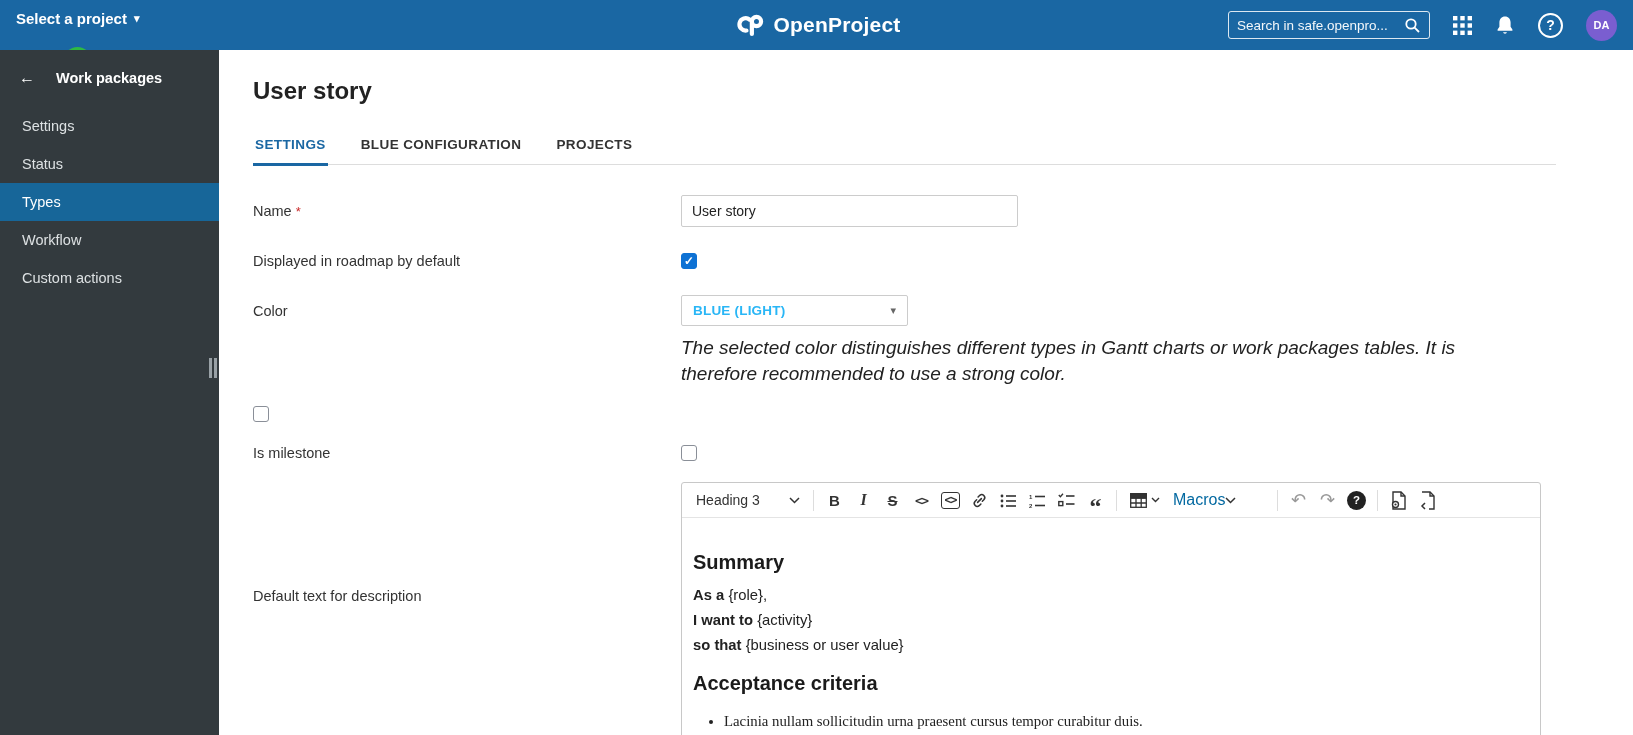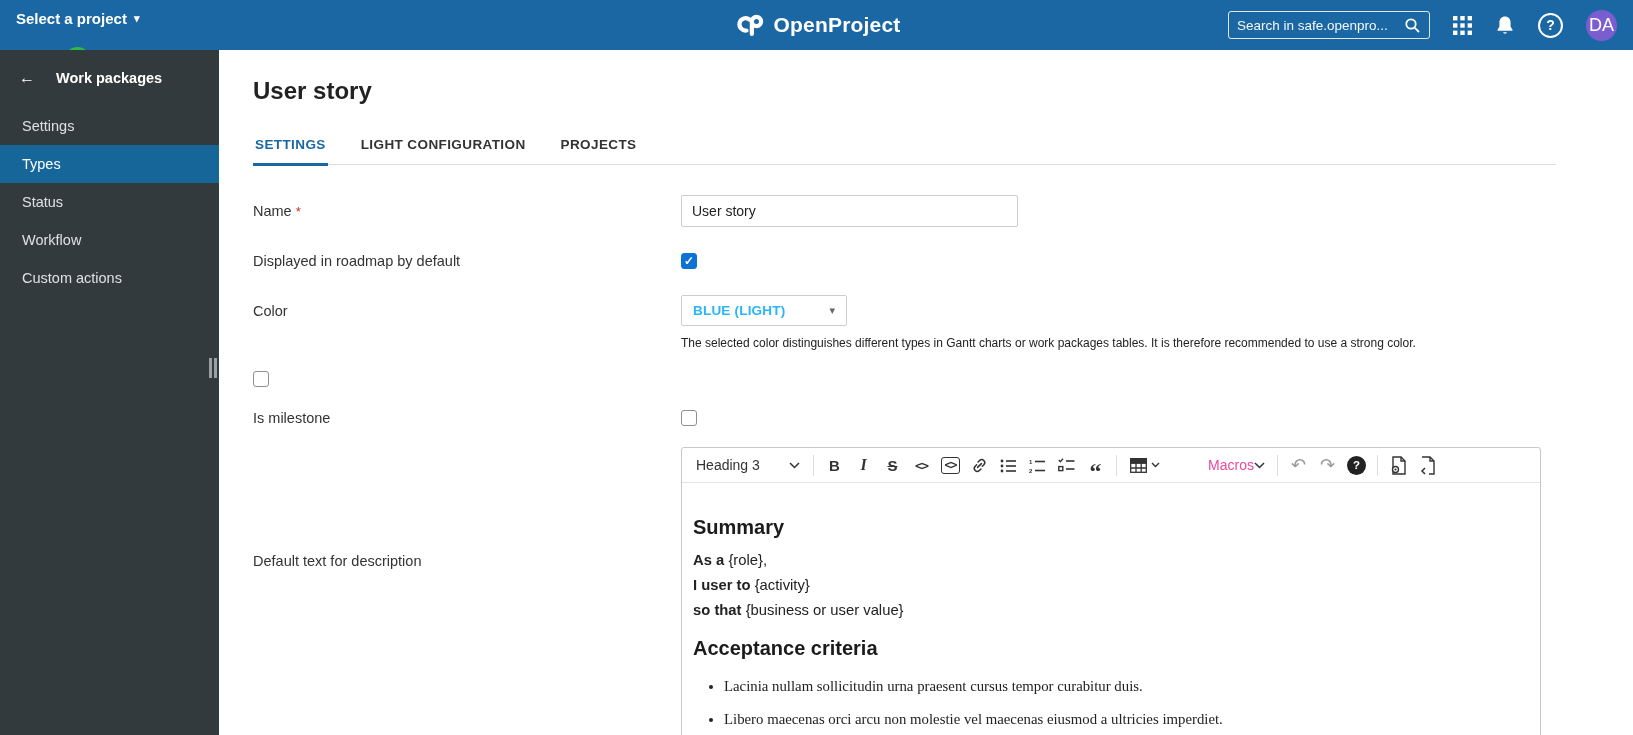--- a/index.html
+++ b/index.html
@@ -25,22 +25,22 @@
   .tb-right { margin-left:auto; display:flex; align-items:center; gap:23px; }
   .search-box { display:flex; align-items:center; width:202px; height:28px;
     border:1px solid rgba(255,255,255,.85); border-radius:3px; padding:0 8px; }
   .search-box input { flex:1; background:transparent; border:none; outline:none;
     color:#fff; font-size:13.5px; font-family:Liberation Sans, sans-serif; min-width:0; }
   .search-box input::placeholder { color:#fff; opacity:.95; }
   .icon-btn { cursor:pointer; display:flex; align-items:center; justify-content:center; }
   .help-circle { width:25px; height:25px; border:2px solid #fff; border-radius:50%;
     font-size:14px; font-weight:700; display:flex; align-items:center; justify-content:center; }
   .avatar { width:31px; height:31px; border-radius:50%; background:#7a5ed0;
-    display:flex; align-items:center; justify-content:center; font-size:18px;
-    font-weight:400; cursor:pointer; }
+    display:flex; align-items:center; justify-content:center; font-size:11px;
+    font-weight:700; cursor:pointer; }
 
   
   .layout { display:flex; height:685px; }
   .sidebar { width:219px; background:#333a3e; color:#dde1e3; position:relative;
     flex-shrink:0; }
   .sb-header { display:flex; align-items:center; gap:21px; padding:19px 0 20px 19px;
     color:#fff; font-size:14.5px; font-weight:700; }
   .sb-back { font-size:16px; cursor:pointer; color:#fff; }
   .sb-item { height:38px; display:flex; align-items:center; padding-left:22px;
     font-size:14.5px; cursor:pointer; }
@@ -61,26 +61,26 @@
   .form-row { display:grid; grid-template-columns:428px 1fr; align-items:center; }
   .form-label { font-size:14.5px; color:#333; }
   .req { color:#c92a2a; margin-left:4px; font-size:13px; }
   .text-input { width:337px; height:32px; border:1px solid #ccc; border-radius:2px;
     padding:0 10px; font-size:14px; color:#222; font-family:inherit; outline:none; }
   .checkbox { width:16px; height:16px; border:1px solid #8a8f98; border-radius:3px;
     background:#fff; cursor:pointer; display:flex; align-items:center;
     justify-content:center; }
   .checkbox.checked { background:#0e72d4; border-color:#0e72d4; color:#fff;
     font-size:12px; font-weight:700; }
-  .select-box { width:166px; height:31px; border:1px solid #ccc; border-radius:2px;
+  .select-box { width:227px; height:31px; border:1px solid #ccc; border-radius:2px;
     display:flex; align-items:center; justify-content:space-between; padding:0 11px;
     cursor:pointer; background:#fff; }
   .color-value { color:#29b6f6; font-weight:700; font-size:13.5px; letter-spacing:.2px; }
   .select-caret { color:#666; font-size:11px; }
-  .help-text { grid-column:2; font-size:12px; color:#222;
+  .help-text { grid-column:2; font-style:italic; font-size:19px; color:#222;
     margin-top:9px; width:836px; line-height:1.35; }
 
   .mb-name { margin-bottom:26px; }
   .mb-roadmap { margin-bottom:26px; }
   .mb-color { margin-bottom:20px; align-items:start; }
   .mb-activated { margin-bottom:23px; }
   .mb-milestone { margin-bottom:21px; }
   .row-editor { align-items:start; }
   .desc-label { margin-top:106px; }
 
@@ -103,22 +103,22 @@
   .t-codeblock span { border:1.4px solid #333; border-radius:3px; padding:0px 3px 1px;
     font-family:"DejaVu Sans Mono", monospace; font-size:11.5px; font-weight:700;
     letter-spacing:-1px; }
   .t-quote { font-family:"Liberation Serif", serif; font-size:24px; font-weight:700;
     padding-top:12px; }
   .t-undo, .t-redo { font-size:18px; color:#999; }
   .t-help { }
   .help-dark { width:19px; height:19px; border-radius:50%; background:#222; color:#fff;
     font-size:11.5px; font-weight:700; display:flex; align-items:center;
     justify-content:center; }
-  .macros { display:flex; align-items:center; justify-content:flex-end;
-    width:104px; height:34px; padding:0 6px; font-size:14px; color:#ec4899; cursor:pointer; }
+  .macros { display:flex; align-items:center; justify-content:flex-start;
+    width:104px; height:34px; padding:0 6px; font-size:16px; color:#0369a1; cursor:pointer; }
   .tbl-btn { display:flex; align-items:center; gap:4px; }
 
   .ed-content { padding:17px 11px 0 11px; font-size:14.8px; color:#222; }
   .ed-h3 { font-size:20px; font-weight:700; color:#1b1b1b; margin:16px 0 10px; }
   .ed-h3.first { margin-top:16px; }
   .story-line { margin:3px 0; line-height:22px; }
   .story-line b { font-weight:700; }
   .ed-content ul { margin:16px 0 0; padding-left:31px; }
   .ed-content li { margin-bottom:12.5px; line-height:20px;font-family:Liberation Serif, serif; }
 
@@ -195,44 +195,44 @@
 <div class="layout">
 
   <nav class="sidebar">
     <div class="sb-header">
       <span class="sb-back">←</span>
       <span>Work packages</span>
     </div>
     <div class="sb-item">
       <span>Settings</span>
     </div>
+    <div class="sb-item">
+      <span>Status</span>
+    </div>
     <div class="sb-item active">
       <span>Types</span>
-    </div>
-    <div class="sb-item">
-      <span>Status</span>
     </div>
     <div class="sb-item">
       <span>Workflow</span>
     </div>
     <div class="sb-item">
       <span>Custom actions</span>
     </div>
     <div class="sb-resize">
         <i></i>
         <i></i>
       </div>
   </nav>
 
   <main class="content">
     <h1 class="page-title">User story</h1>
 
     <div class="tabs">
       <div class="tab active">SETTINGS</div>
-      <div class="tab">LIGHT CONFIGURATION</div>
+      <div class="tab">BLUE CONFIGURATION</div>
       <div class="tab">PROJECTS</div>
     </div>
 
     <div class="form">
 
       <div class="form-row mb-name">
         <div class="form-label">
           <span>Name</span><span class="req">*</span>
         </div>
         <div>
@@ -375,21 +375,21 @@
                 <path d="M3 1 h8 l4 4 v13 h-5"></path>
                 <path d="M11 1 v4 h4"></path>
                 <path d="M6 12 l-3 3 l3 3" stroke-width="1.5"></path>
               </svg>
             </div>
           </div>
 
           <div class="ed-content">
             <div class="ed-h3 first">Summary</div>
             <p class="story-line"><b>As a</b><span> {role},</span></p>
-            <p class="story-line"><b>I user to</b><span> {activity}</span></p>
+            <p class="story-line"><b>I want to</b><span> {activity}</span></p>
             <p class="story-line"><b>so that</b><span> {business or user value}</span></p>
             <div class="ed-h3">Acceptance criteria</div>
             <ul>
               <li>Lacinia nullam sollicitudin urna praesent cursus tempor curabitur duis.</li>
               <li>Libero maecenas orci arcu non molestie vel maecenas eiusmod a ultricies imperdiet.</li>
 
             </ul>
           </div>
         </div>
       </div>

